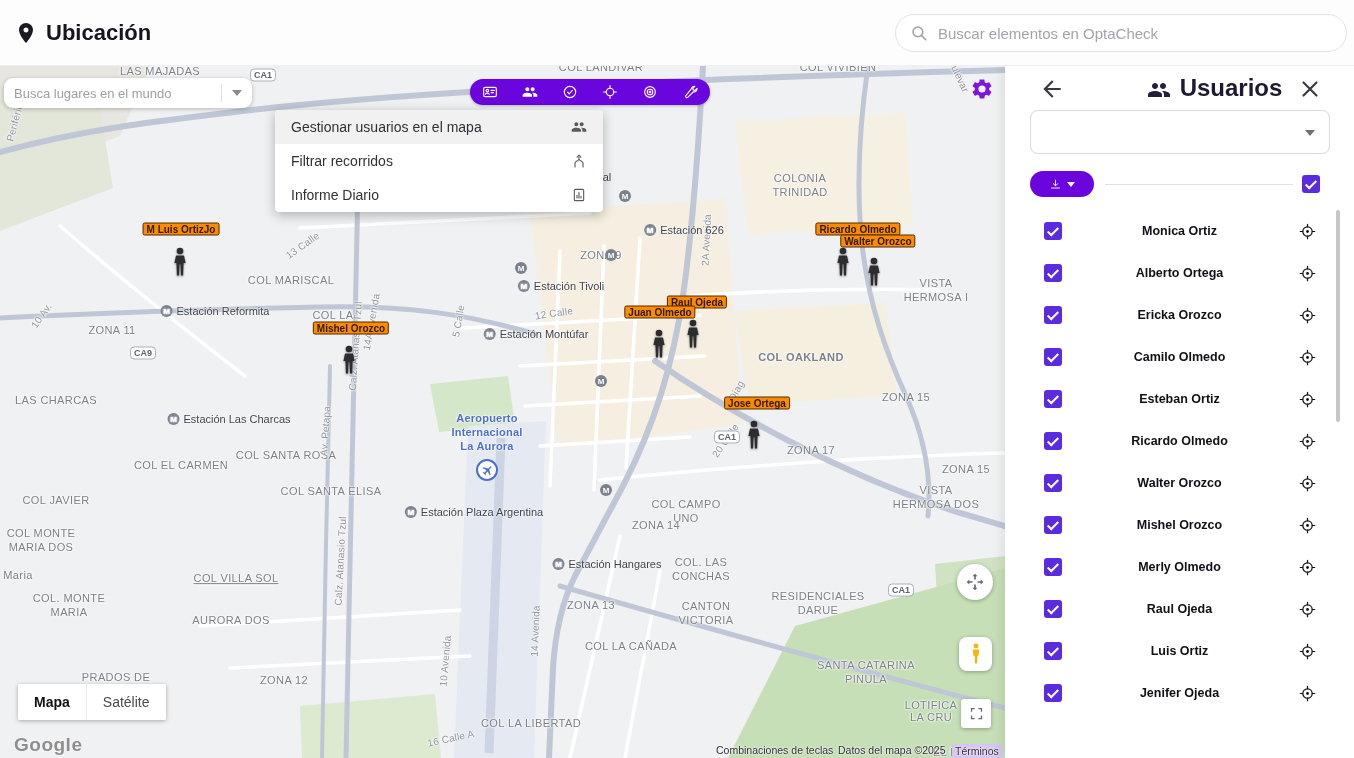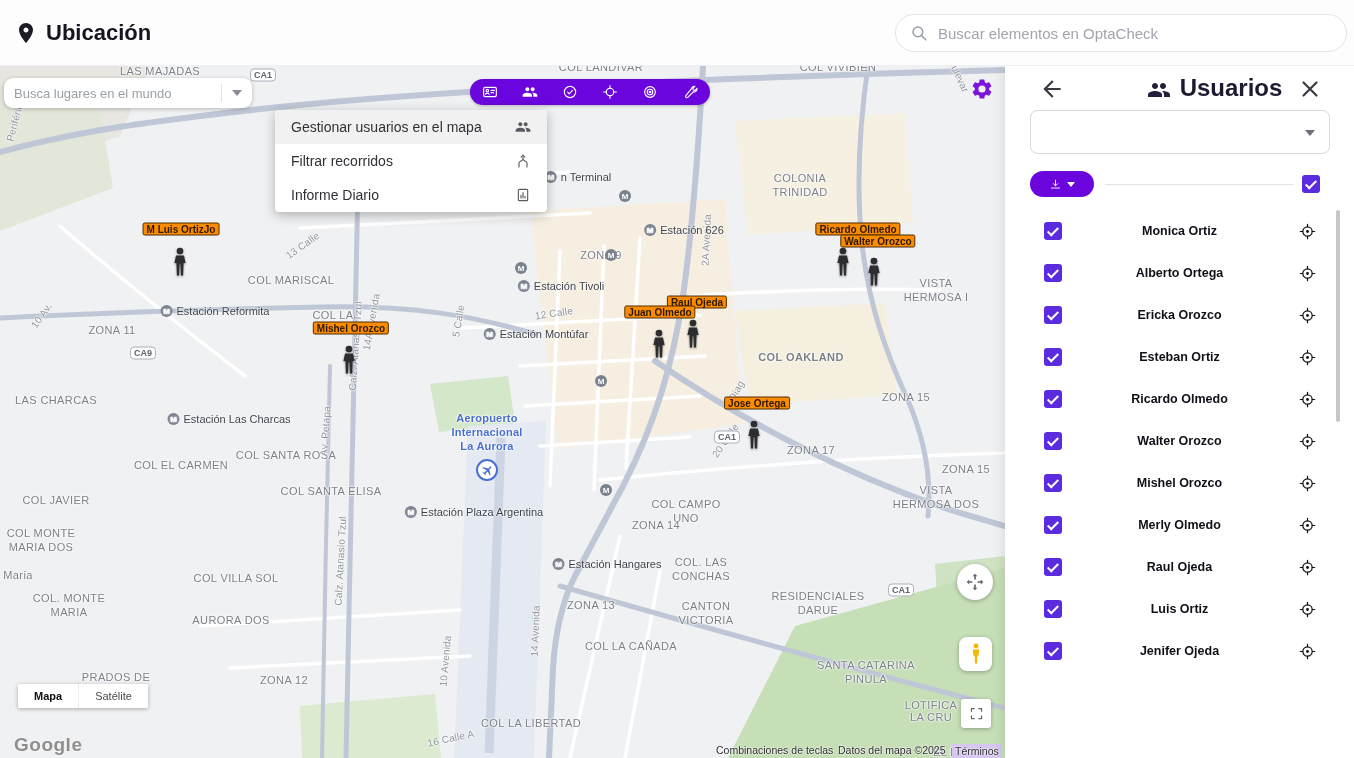--- a/index.html
+++ b/index.html
@@ -39,36 +39,36 @@
   .map-search input::placeholder{color:#9aa0a6;}
   .map-search .sep{width:1px;height:18px;background:#e2e2e6;}
   .tri{width:0;height:0;border-left:5px solid transparent;border-right:5px solid transparent;border-top:6px solid #8b8b93;margin:0 10px;}
 
   .toolbar{position:absolute;left:470px;top:13px;width:240px;height:26px;background:var(--accent);border-radius:13px;display:flex;align-items:center;justify-content:space-around;z-index:10;box-shadow:0 1px 3px rgba(0,0,0,.25);}
   .tb-btn{width:30px;height:26px;display:flex;align-items:center;justify-content:center;cursor:pointer;}
   .tb-btn svg{width:16px;height:16px;}
 
   .gear{position:absolute;left:970px;top:11px;width:24px;height:24px;z-index:10;cursor:pointer;}
 
-  .menu{position:absolute;left:275px;top:44px;width:272px;background:#fff;border-radius:4px;box-shadow:0 3px 12px rgba(0,0,0,.28);z-index:12;overflow:hidden;}
+  .menu{position:absolute;left:275px;top:44px;width:328px;background:#fff;border-radius:4px;box-shadow:0 3px 12px rgba(0,0,0,.28);z-index:12;overflow:hidden;}
   .menu-item{height:34px;display:flex;align-items:center;justify-content:space-between;padding:0 16px;font-size:14px;color:#303136;cursor:pointer;}
   .menu-item.hl{background:#f1f1f2;}
   .menu-item svg{width:16px;height:16px;}
 
   .st{fill:none;stroke:#fff;stroke-width:1.7;stroke-linecap:round;stroke-linejoin:round;}
   .fl{fill:#fff;}
   .dk{stroke:#5a5a60;}
   .bk{stroke:#111;}
 
   .pan-ctrl{position:absolute;left:957px;top:498px;width:36px;height:36px;border-radius:50%;background:#fff;box-shadow:0 1px 4px rgba(0,0,0,.3);display:flex;align-items:center;justify-content:center;z-index:10;cursor:pointer;}
   .pegman{position:absolute;left:959px;top:571px;width:33px;height:34px;border-radius:8px;background:#fff;box-shadow:0 1px 4px rgba(0,0,0,.3);display:flex;align-items:center;justify-content:center;z-index:10;cursor:pointer;}
   .fullscreen{position:absolute;left:961px;top:633px;width:30px;height:29px;border-radius:3px;background:#fff;box-shadow:0 1px 4px rgba(0,0,0,.3);display:flex;align-items:center;justify-content:center;z-index:10;cursor:pointer;}
 
   .maptype{position:absolute;left:18px;top:618px;display:flex;z-index:10;box-shadow:0 1px 4px rgba(0,0,0,.3);border-radius:2px;overflow:hidden;}
-  .maptype div{height:24px;display:flex;align-items:center;padding:0 16px;background:#fff;font-size:11px;cursor:pointer;}
+  .maptype div{height:36px;display:flex;align-items:center;padding:0 16px;background:#fff;font-size:14px;cursor:pointer;}
   .maptype .sel{font-weight:700;color:#111;}
   .maptype .uns{color:#4a4a4a;border-left:1px solid #ececec;}
 
   .gwm{position:absolute;left:14px;top:668px;font-size:19px;font-weight:700;color:#8e8e8e;letter-spacing:.5px;z-index:9;text-shadow:0 0 2px #fff;}
   .attr{position:absolute;top:678px;font-size:10.5px;color:#2d2d31;z-index:9;text-shadow:0 0 2px #fff,0 0 2px #fff;white-space:nowrap;}
   .attr.a1{left:716px;} .attr.a2{left:838px;} .attr.a3{left:952px;background:#d7c6f2;padding:1px 3px;}
 
   
   .sb-back{position:absolute;left:34px;top:10px;width:26px;height:26px;cursor:pointer;}
   .sb-title{position:absolute;left:0;top:8px;width:419px;display:flex;align-items:flex-end;justify-content:center;gap:9px;}
@@ -228,21 +228,21 @@
         <div>MARIA DOS</div>
       </div>
       <div class="mlabel" style="left: 701px; top: 504px;">
         <div>COL. LAS</div>
         <div>CONCHAS</div>
       </div>
       <div class="mlabel" style="left: 818px; top: 538px;">
         <div>RESIDENCIALES</div>
         <div>DARUE</div>
       </div>
-      <div class="mlabel" style="left: 236px; top: 513px;">
+      <div class="mlabel" style="left: 236px; top: 513px; text-decoration: underline;">
         <div>COL VILLA SOL</div>
       </div>
       <div class="mlabel" style="left: 231px; top: 555px;">
         <div>AURORA DOS</div>
       </div>
       <div class="mlabel" style="left: 591px; top: 540px;">
         <div>ZONA 13</div>
       </div>
       <div class="mlabel" style="left: 706px; top: 548px;">
         <div>CANTON</div>
@@ -564,20 +564,33 @@
             <g class="st bk">
               <circle cx="12" cy="12" r="6.6"></circle>
               <path d="M12 1.8v3.4M12 18.8v3.4M1.8 12h3.4M18.8 12h3.4"></path>
             </g>
             <circle cx="12" cy="12" r="2" fill="#111"></circle>
           </svg>
         </div>
       </div>
       <div class="user-row">
         <div class="cb"></div>
+        <div class="user-name">Camilo Olmedo</div>
+        <div class="locate">
+          <svg viewBox="0 0 24 24">
+            <g class="st bk">
+              <circle cx="12" cy="12" r="6.6"></circle>
+              <path d="M12 1.8v3.4M12 18.8v3.4M1.8 12h3.4M18.8 12h3.4"></path>
+            </g>
+            <circle cx="12" cy="12" r="2" fill="#111"></circle>
+          </svg>
+        </div>
+      </div>
+      <div class="user-row">
+        <div class="cb"></div>
         <div class="user-name">Esteban Ortiz</div>
         <div class="locate">
           <svg viewBox="0 0 24 24">
             <g class="st bk">
               <circle cx="12" cy="12" r="6.6"></circle>
               <path d="M12 1.8v3.4M12 18.8v3.4M1.8 12h3.4M18.8 12h3.4"></path>
             </g>
             <circle cx="12" cy="12" r="2" fill="#111"></circle>
           </svg>
         </div>

